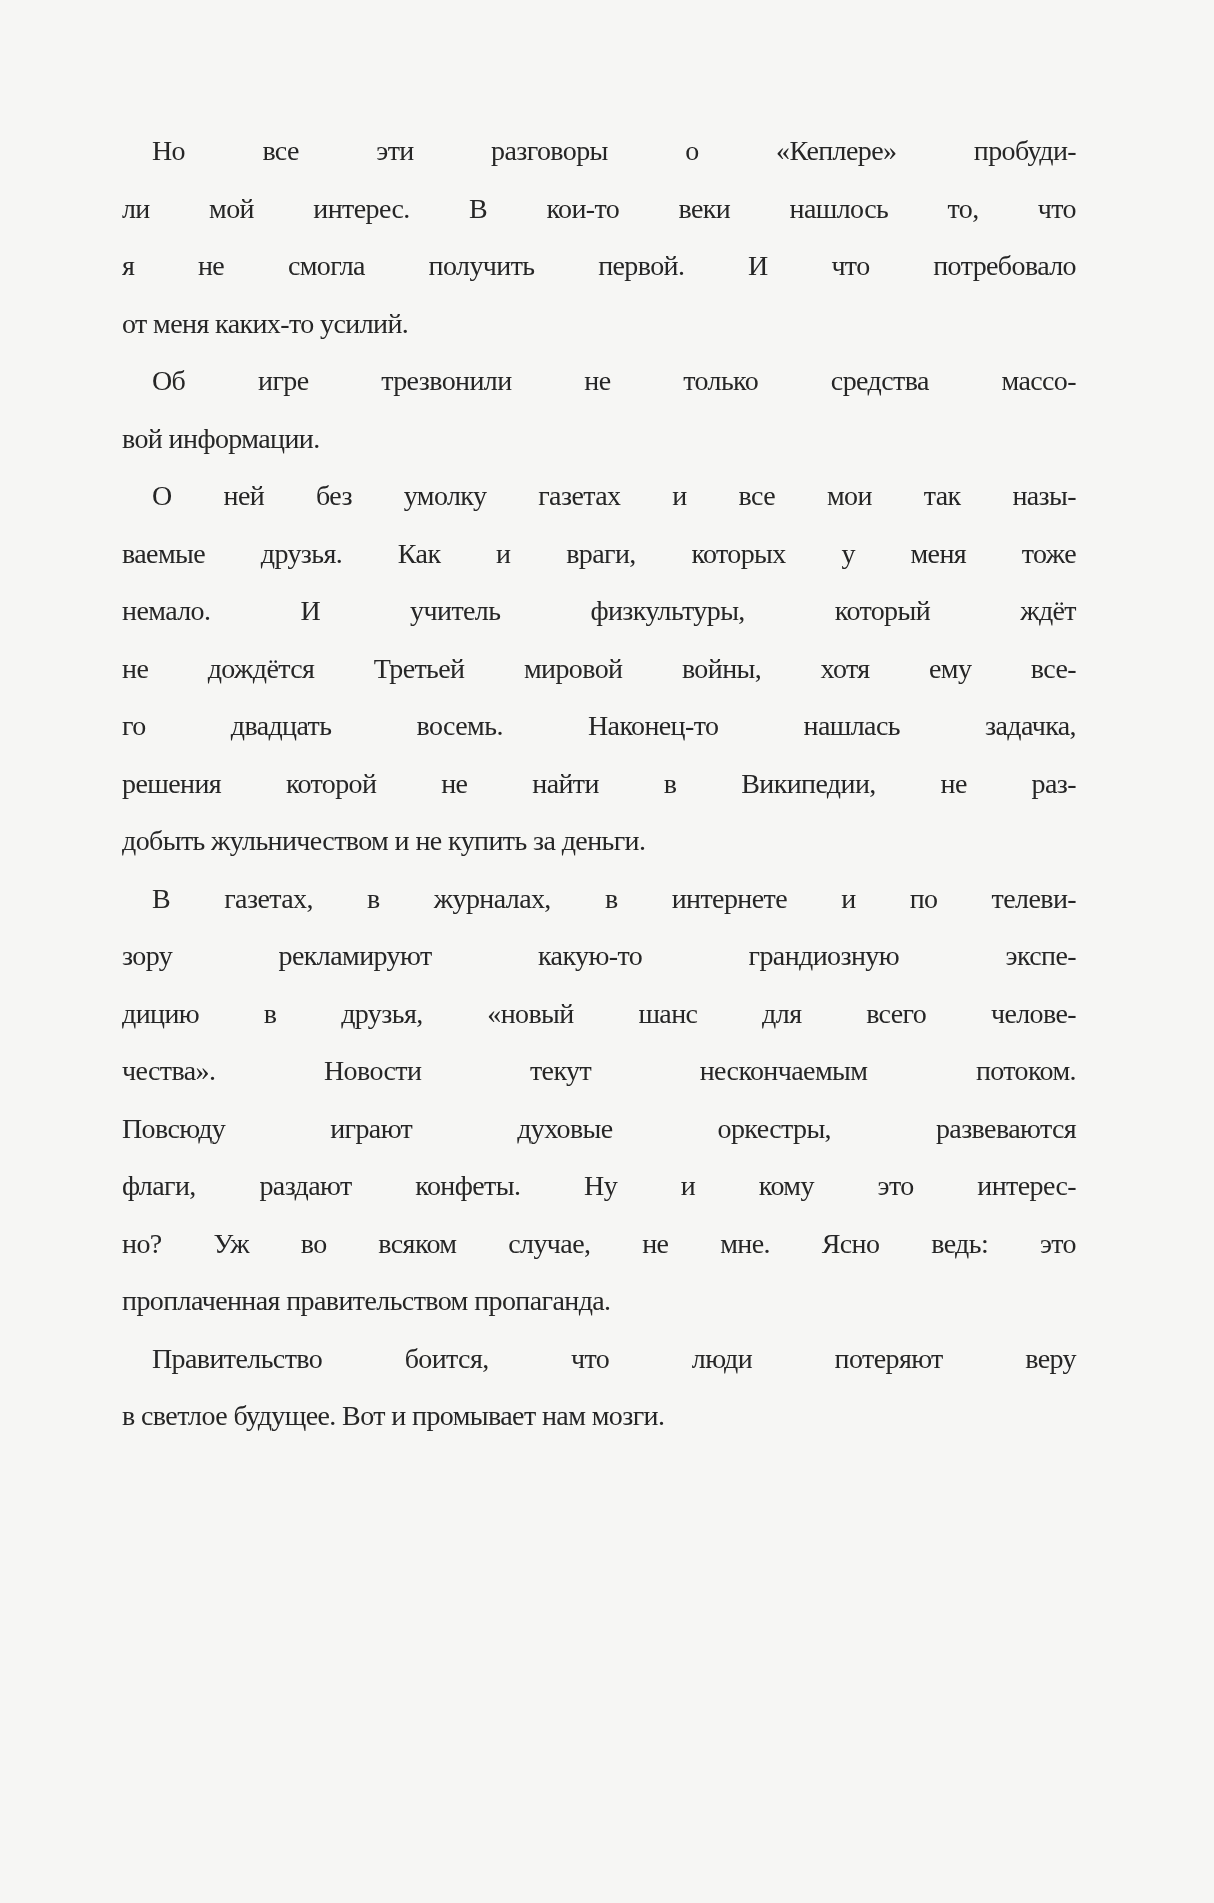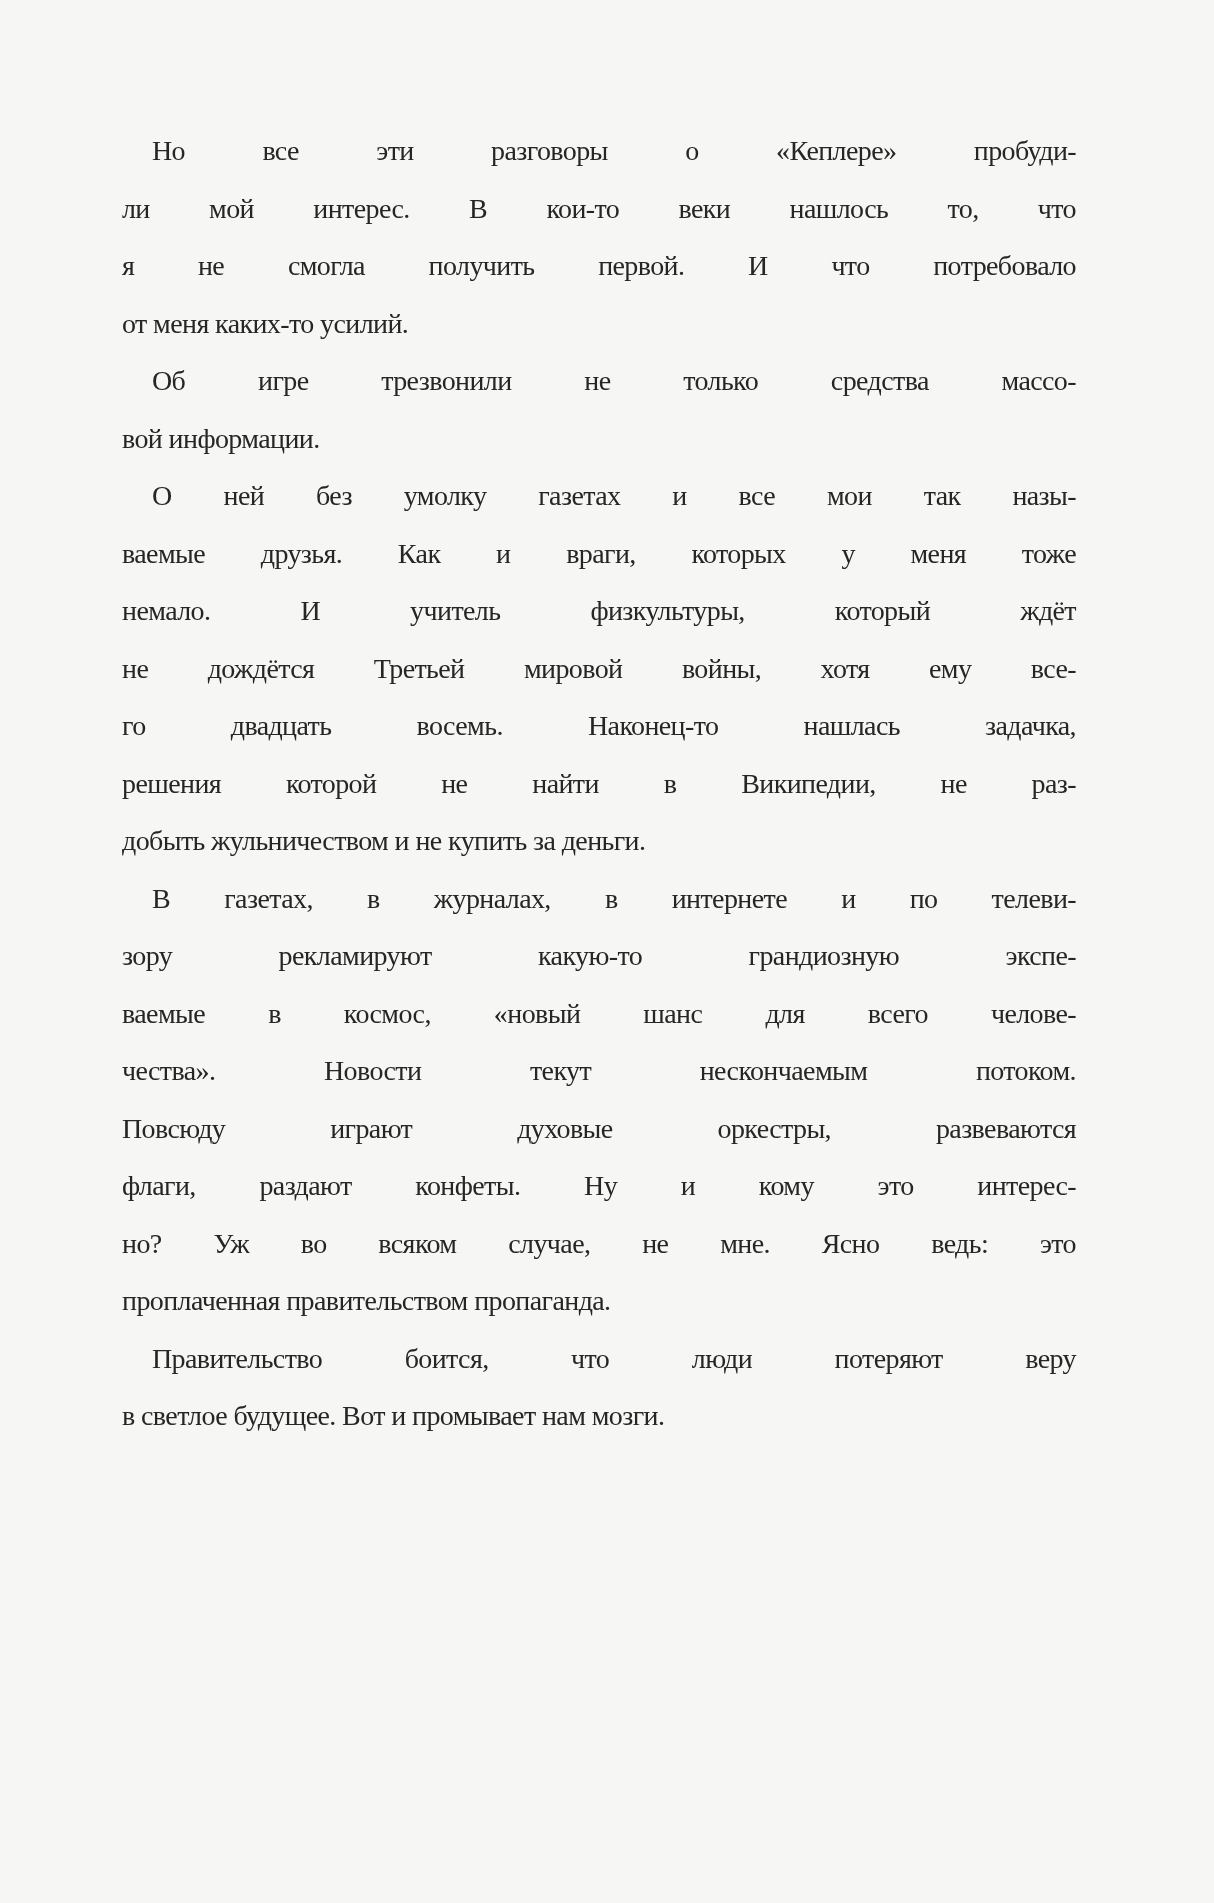--- a/index.html
+++ b/index.html
@@ -58,21 +58,21 @@
     <span class="line">ваемые друзья. Как и враги, которых у меня тоже</span>
     <span class="line">немало. И учитель физкультуры, который ждёт</span>
     <span class="line">не дождётся Третьей мировой войны, хотя ему все-</span>
     <span class="line">го двадцать восемь. Наконец-то нашлась задачка,</span>
     <span class="line">решения которой не найти в Википедии, не раз-</span>
     <span class="line last">добыть жульничеством и не купить за деньги.</span>
   </div>
   <div>
     <span class="line indent">В газетах, в журналах, в интернете и по телеви-</span>
     <span class="line">зору рекламируют какую-то грандиозную экспе-</span>
-    <span class="line">ваемые в космос, «новый шанс для всего челове-</span>
+    <span class="line">дицию в друзья, «новый шанс для всего челове-</span>
     <span class="line">чества». Новости текут нескончаемым потоком.</span>
     <span class="line">Повсюду играют духовые оркестры, развеваются</span>
     <span class="line">флаги, раздают конфеты. Ну и кому это интерес-</span>
     <span class="line">но? Уж во всяком случае, не мне. Ясно ведь: это</span>
     <span class="line last">проплаченная правительством пропаганда.</span>
   </div>
   <div>
     <span class="line indent">Правительство боится, что люди потеряют веру</span>
     <span class="line last">в светлое будущее. Вот и промывает нам мозги.</span>
   </div>

